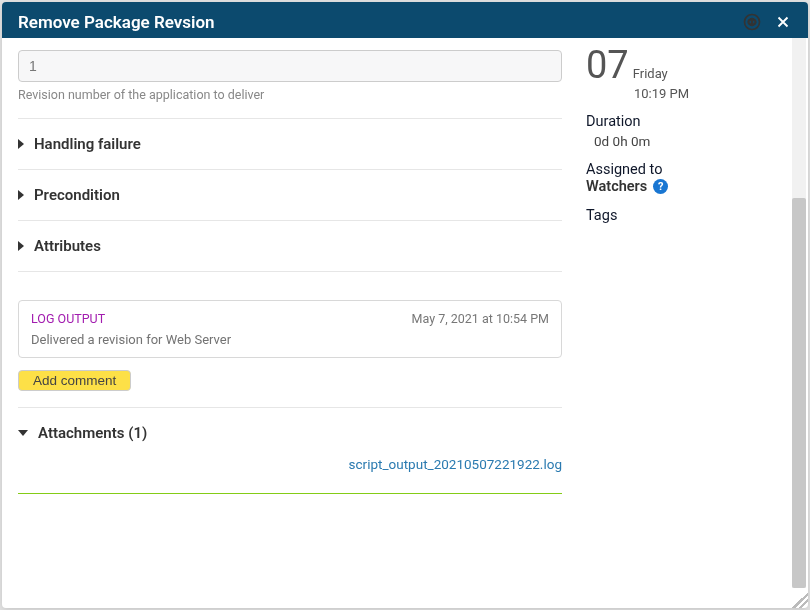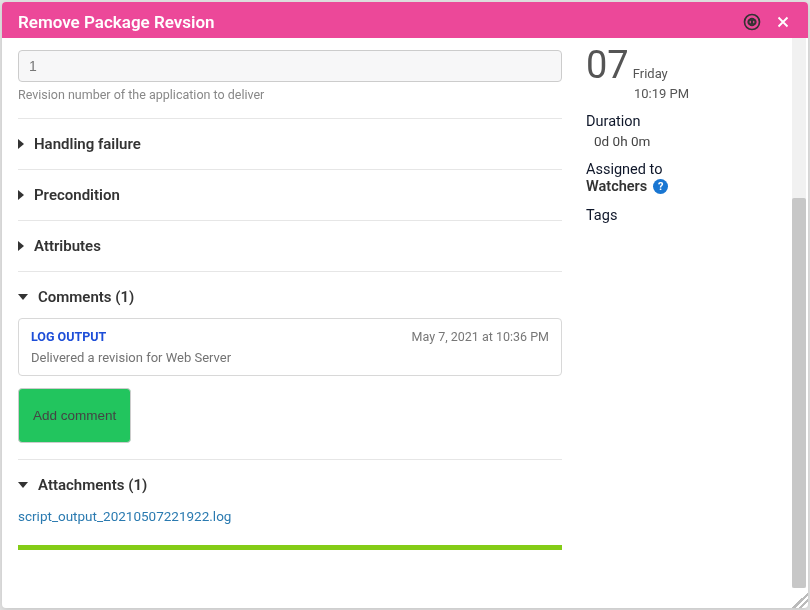--- a/index.html
+++ b/index.html
@@ -17,21 +17,21 @@
       margin: 2px;
       border-radius: 4px;
       overflow: hidden;
       box-shadow: 0 2px 8px rgba(0,0,0,0.15);
       display: flex;
       flex-direction: column;
       position: relative;
     }
     
     .dialog-header {
-      background: #ec4899;
+      background: #0c4a6e;
       color: #fff;
       padding: 10px 16px 6px 16px;
     }
     .header-top {
       display: flex;
       justify-content: space-between;
       align-items: center;
     }
     .dialog-title {
       font-size: 17px;
@@ -132,28 +132,28 @@
       border: 1px solid #d8d8d8;
       border-radius: 4px;
       padding: 10px 12px;
     }
     .comment-head {
       display: flex;
       justify-content: space-between;
       font-size: 12.5px;
       margin-bottom: 6px;
     }
-    .comment-author { color: #1d4ed8; font-weight: 700; }
+    .comment-author { color: #a21caf; font-weight: 400; }
     .comment-time { color: #777; }
     .comment-text { font-size: 13px; color: #737373; }
     .btn {
       display: inline-block;
-      padding: 19px 14px;
+      padding: 2px 14px;
       border: 1px solid #ccc;
-      background: #22c55e;
+      background: #fde047;
       border-radius: 4px;
       font-size: 13.5px;
       color: #444;
       cursor: pointer;
       margin-top: 12px;
     }
     .attachment-link {
       color: #2a7ab0;
       font-size: 13.5px;
       text-decoration: none;
@@ -279,37 +279,33 @@
       </div>
 
       <div class="section">
         <div class="section-header">
           <span class="caret"></span>
           <span class="section-title">Attributes</span>
         </div>
       </div>
 
       <div class="section">
-        <div class="section-header">
-          <span class="caret open"></span>
-          <span class="section-title">Comments (1)</span>
-        </div>
         <div class="section-body">
           <div class="comment-box">
             <div class="comment-head">
               <span class="comment-author">LOG OUTPUT</span>
-              <span class="comment-time">May 7, 2021 at 10:36 PM</span>
+              <span class="comment-time">May 7, 2021 at 10:54 PM</span>
             </div>
             <div class="comment-text">Delivered a revision for Web Server</div>
           </div>
           <button class="btn">Add comment</button>
         </div>
       </div>
 
-      <div class="section" style="border-bottom:5px solid #84cc16; padding-bottom:20px;">
+      <div class="section" style="border-bottom:1px solid #84cc16; padding-bottom:20px;text-align:right;">
         <div class="section-header">
           <span class="caret open"></span>
           <span class="section-title">Attachments (1)</span>
         </div>
         <div class="section-body">
           <a class="attachment-link">script_output_20210507221922.log</a>
         </div>
       </div>
 
     </div>

